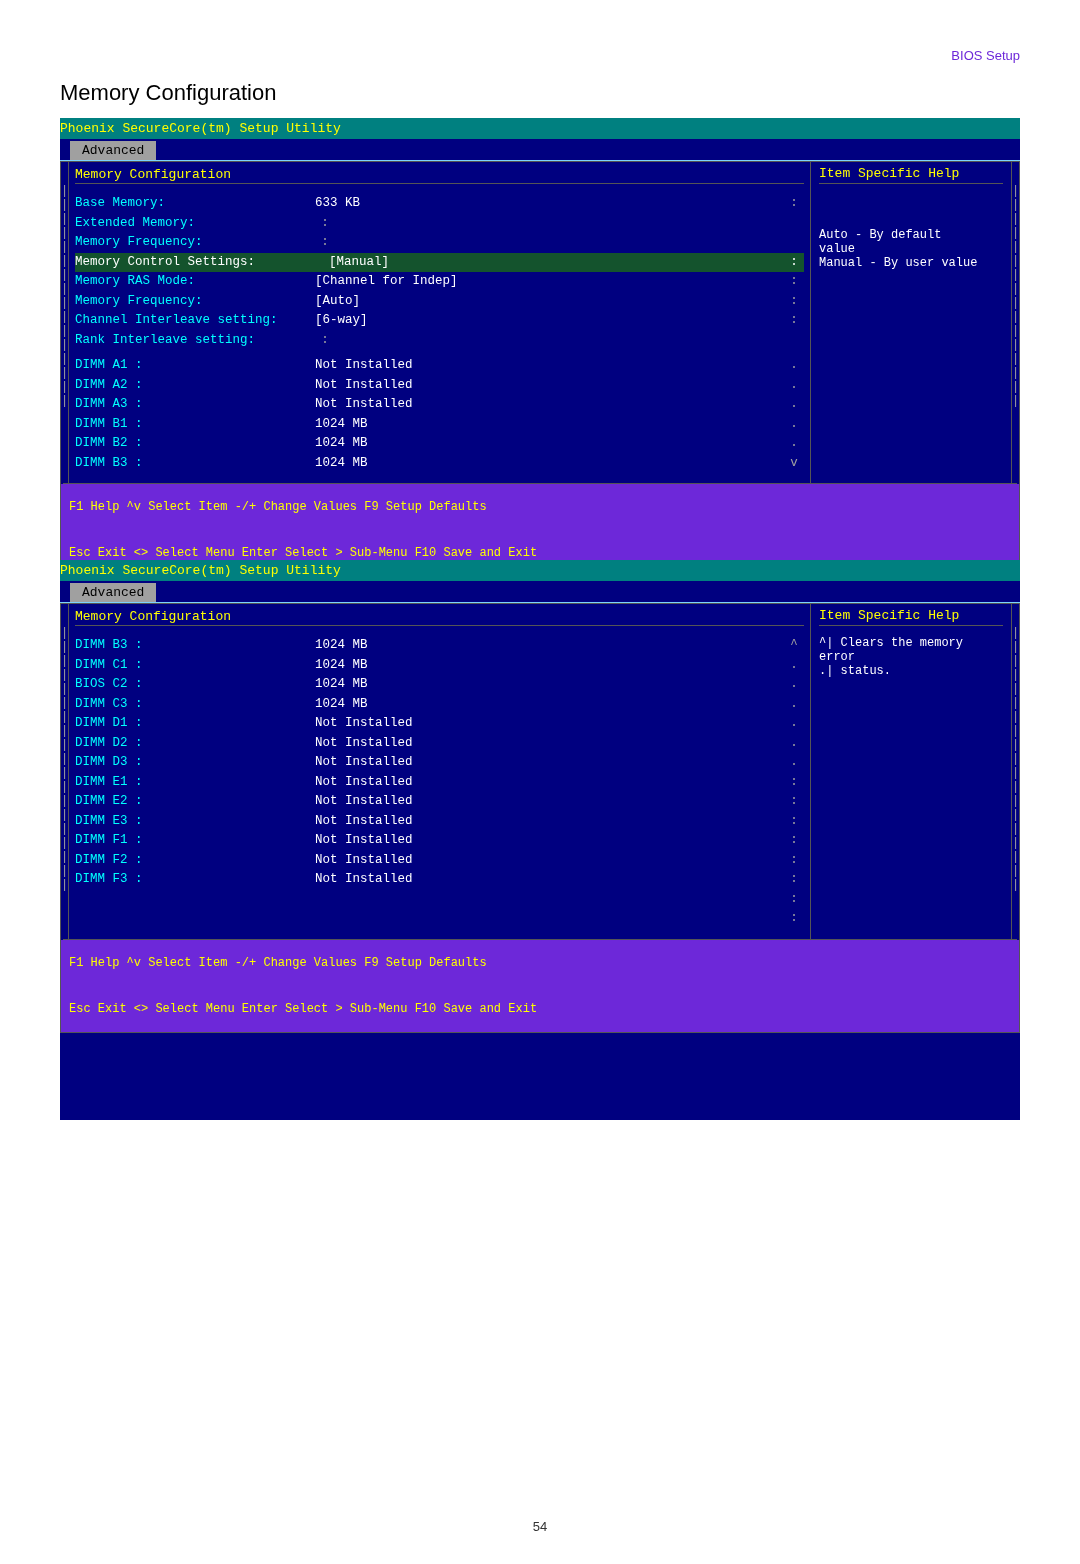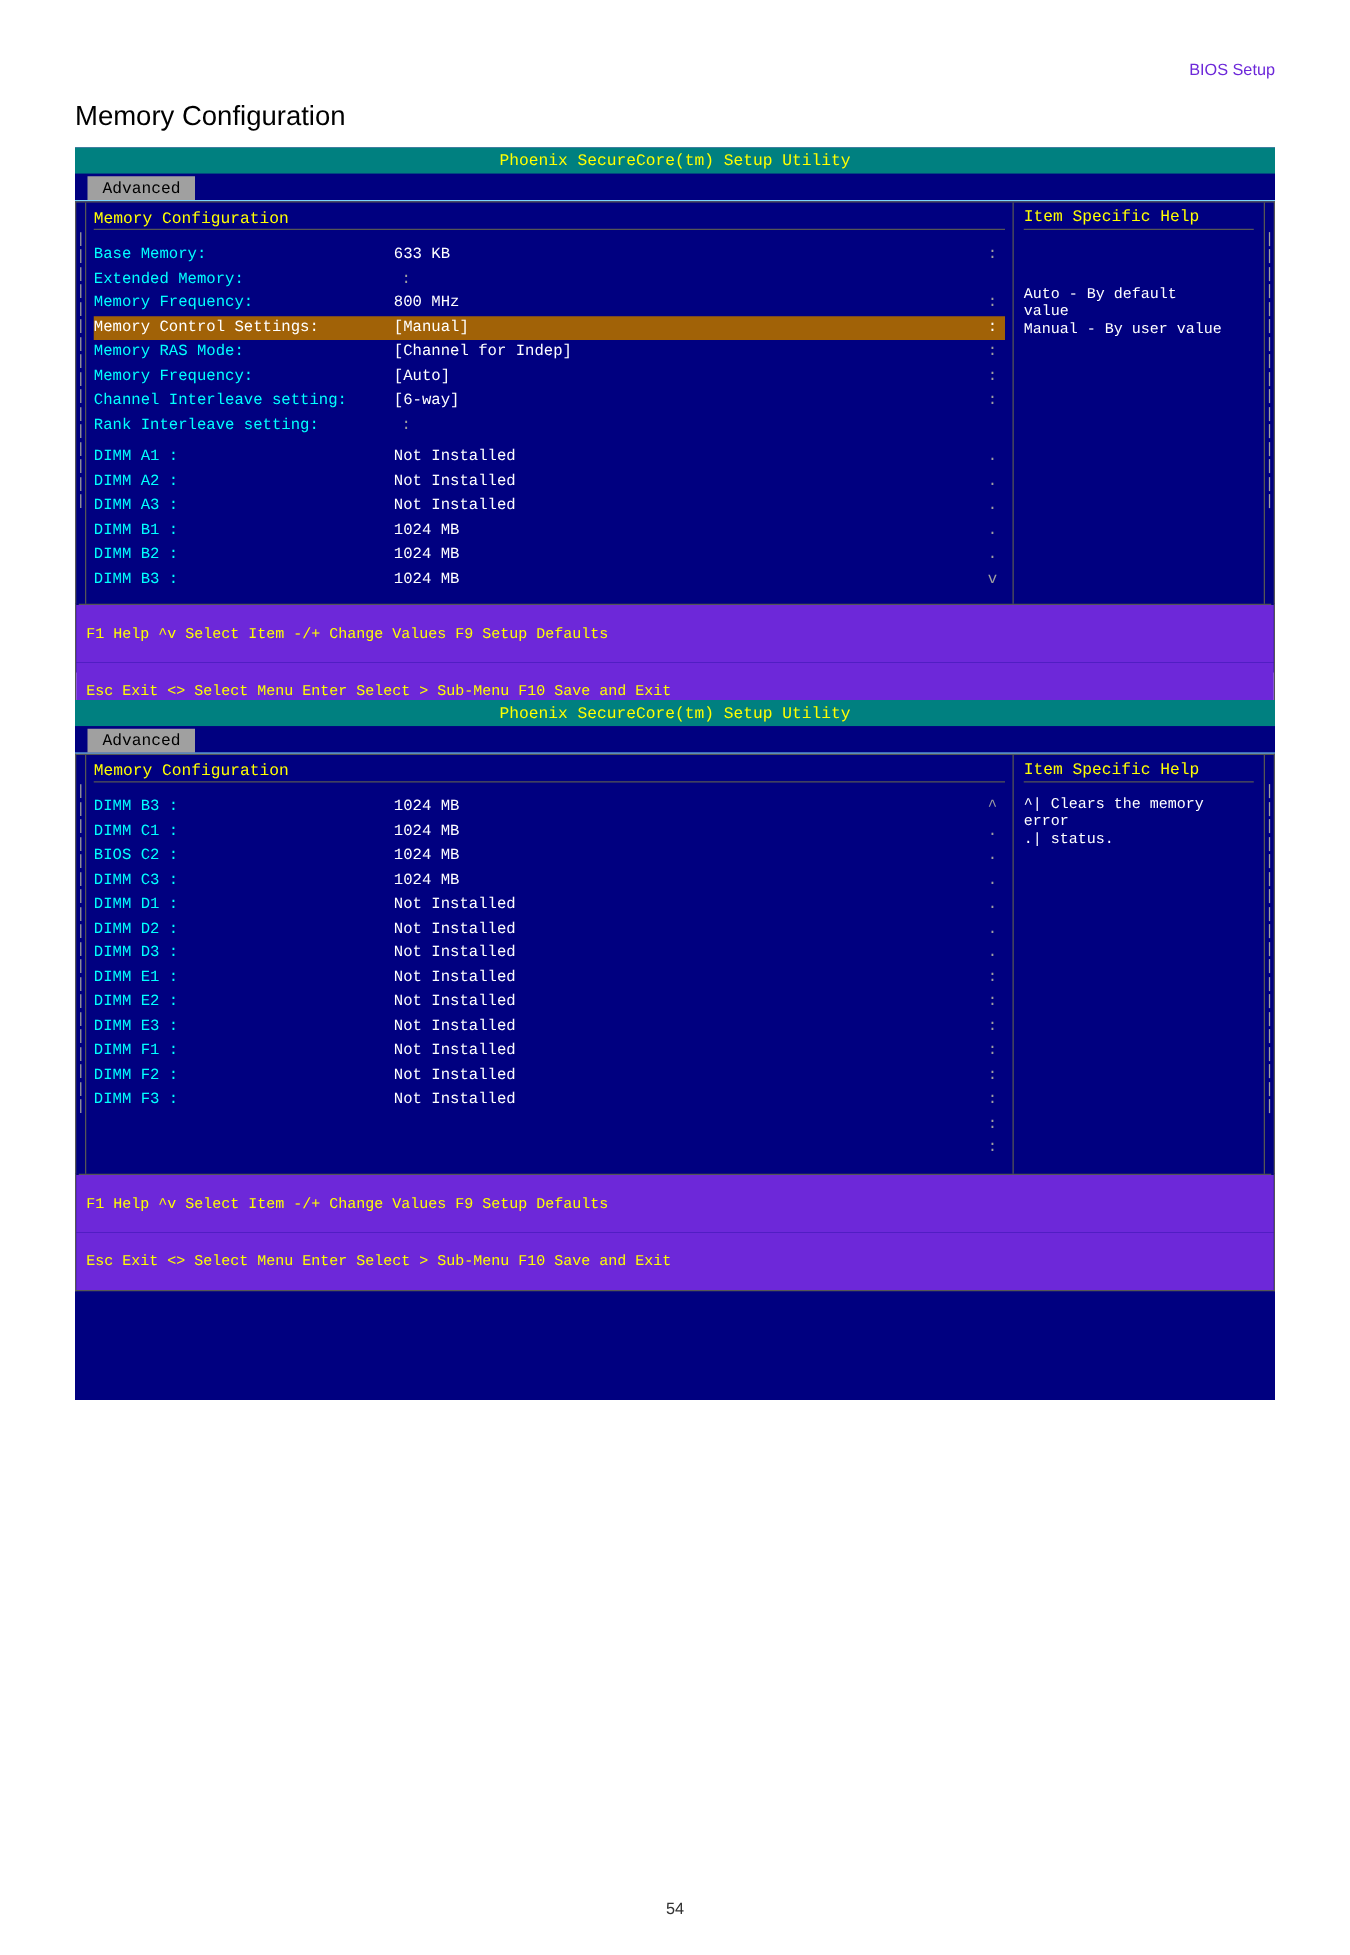--- a/index.html
+++ b/index.html
@@ -36,21 +36,21 @@
       color: #a0a0a0;
       font-size: 13px;
       font-family: 'Courier New', Courier, monospace;
     }
     .screen1 { top: 118px; height: 420px; }
     .screen2 { top: 560px; height: 560px; }
 
     .bios-header {
       background: #008080;
       color: #ffff00;
-      text-align: center;
+      text-align: left;
       padding: 3px 0;
       font-size: 13px;
     }
     .bios-tab-bar {
       background: #000080;
       display: flex;
       padding: 2px 10px 0 10px;
       border-bottom: 1px solid #7dd3fc;
     }
     .bios-tab {
@@ -65,22 +65,23 @@
       background-color: #a0a0a0;
     }
     .bios-row {
       display: flex;
       padding: 1px 0;
       font-size: 12.5px;
       color: #a0a0a0;
       line-height: 1.4;
     }
     .bios-row.highlighted {
-      background: #a16207;
+      background: #14532d;
       color: #fff;
+      gap: 14px;
     }
     .bios-row-label {
       width: 240px;
       color: #00ffff;
     }
     .bios-row-value {
       flex: 1;
       color: #fff;
     }
     .bios-row-indicator {
@@ -160,21 +161,20 @@
         <span class="bios-row-label">Base Memory:</span>
         <span class="bios-row-value">633 KB</span>
         <span class="bios-row-indicator">:</span>
       </div>
       <div class="bios-row">
         <span class="bios-row-label">Extended Memory:</span>
         <span class="bios-row-indicator">:</span>
       </div>
       <div class="bios-row">
         <span class="bios-row-label">Memory Frequency:</span>
-        <span class="bios-row-value">800 MHz</span>
         <span class="bios-row-indicator">:</span>
       </div>
       <div class="bios-row highlighted">
         <span class="bios-row-label" style="color:#fff;">Memory Control Settings:</span>
         <span class="bios-row-value" style="color:#fff;">[Manual]</span>
         <span class="bios-row-indicator" style="color:#fff;">:</span>
       </div>
       <div class="bios-row">
         <span class="bios-row-label">Memory RAS Mode:</span>
         <span class="bios-row-value">[Channel for Indep]</span>

